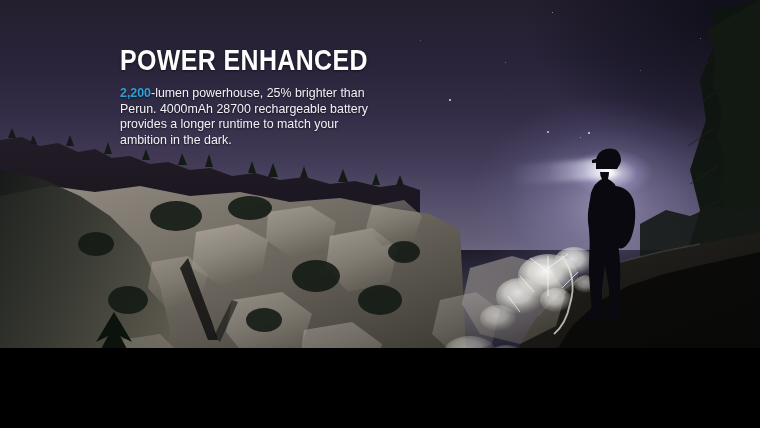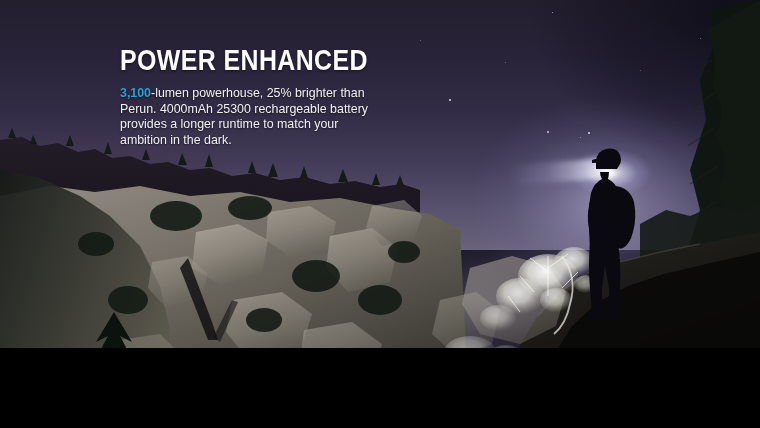--- a/index.html
+++ b/index.html
@@ -324,17 +324,17 @@
                l0,-28 q1,-22 -2,-42 Z"></path>
 
       <path d="M588,312 l14,0 l2,6 l-18,1 Z"></path>
       <path d="M606,312 l14,0 l2,6 l-18,1 Z"></path>
     </g>
   </svg>
 
   <div class="copy">
     <div class="headline">POWER ENHANCED</div>
     <p class="body-copy">
-      <span class="lumens">3,100</span><span>-lumen powerhouse, 25% brighter than Perun. 4000mAh 25300 rechargeable battery provides a longer runtime to match your ambition in the dark.</span>
+      <span class="lumens">2,200</span><span>-lumen powerhouse, 25% brighter than Perun. 4000mAh 28700 rechargeable battery provides a longer runtime to match your ambition in the dark.</span>
     </p>
   </div>
 
 </div>
 
 </body></html>

